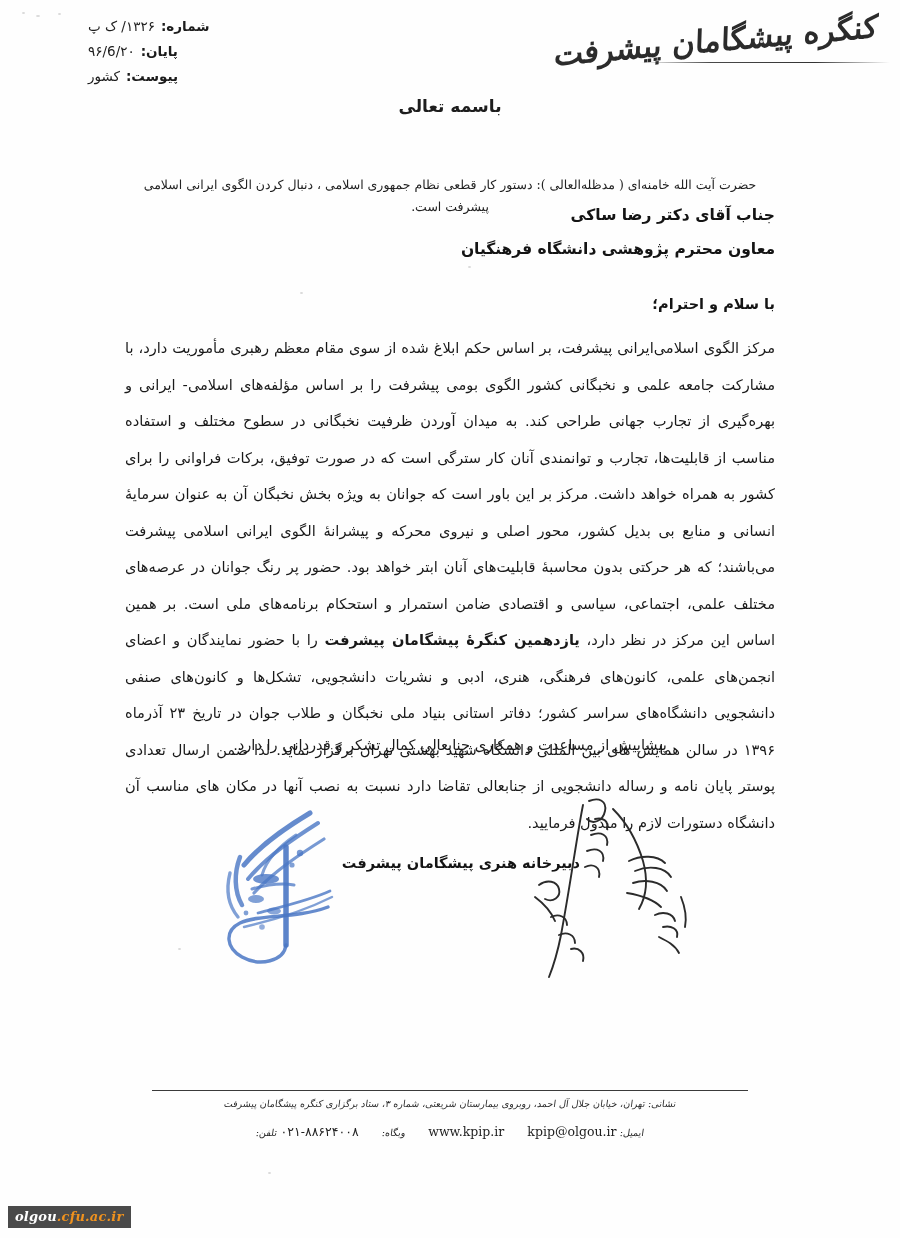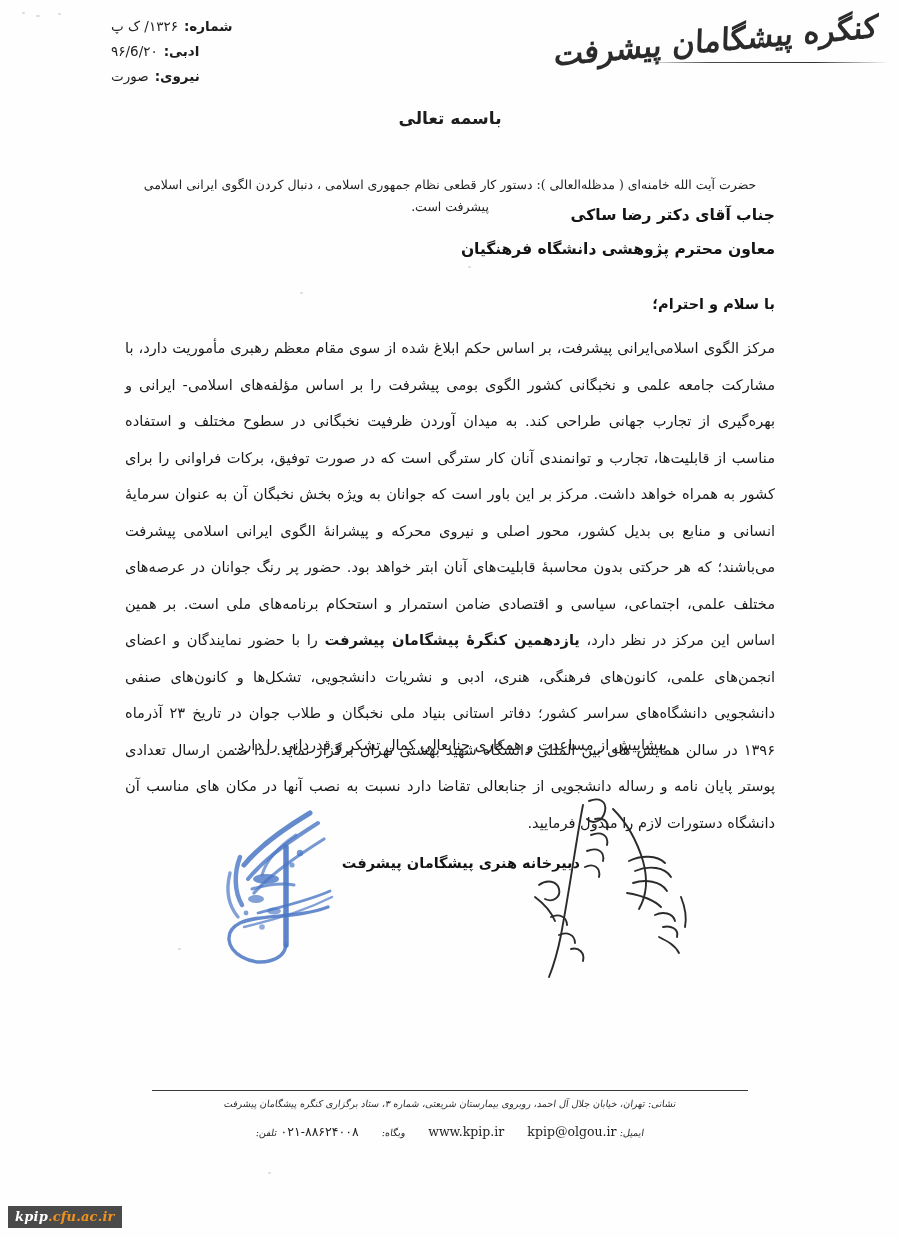--- a/index.html
+++ b/index.html
@@ -12,41 +12,41 @@
   .page{
     position:absolute;inset:0;background:#fefefe;
   }
   
   .hdr{position:absolute;top:0;left:0;right:0;height:100px;}
   .meta{
     position:absolute;top:14px;left:0;width:360px;
     direction:rtl;text-align:left;
     font-size:13.5px;line-height:25px;font-weight:bold;color:#1c1c1c;
   }
-  .meta .row{display:block;white-space:nowrap;padding-left:111px;}
+  .meta .row{display:block;white-space:nowrap;padding-left:88px;}
   .meta .lbl{font-weight:bold;}
   .meta .val{font-weight:normal;padding-right:6px;letter-spacing:.4px;}
   .logo-wrap{
     position:absolute;top:8px;right:22px;width:290px;text-align:center;
   }
   .logo{
     font-family:"DejaVu Serif","Liberation Serif",serif;
     font-size:31px;font-weight:bold;color:#2b2b2b;
     direction:rtl;white-space:nowrap;
     transform:rotate(-5deg) skewX(-7deg);
     transform-origin:100% 50%;
     letter-spacing:-2px;
   }
   .logo-rule{
     position:absolute;top:62px;right:10px;width:250px;height:1px;
     background:linear-gradient(90deg,rgba(90,90,90,0) 0%,#4a4a4a 28%,#333 70%,rgba(90,90,90,0) 100%);
   }
   
   .basmala{
-    position:absolute;top:108px;left:0;right:0;text-align:center;
+    position:absolute;top:96px;left:0;right:0;text-align:center;
     font-size:17px;font-weight:bold;letter-spacing:3px;color:#1d1d1d;
   }
   .quote{
     position:absolute;top:150px;left:120px;right:120px;
     text-align:center;direction:rtl;
     font-size:12.5px;line-height:22px;color:#222;
     font-family:"DejaVu Serif","Liberation Serif",serif;
     margin-top:24px;
   }
   
@@ -129,24 +129,24 @@
 
 <div class="page">
 
   <div class="hdr">
 
     <div class="meta">
       <span class="row">
         <span class="lbl">شماره:</span><span class="val">۱۳۲۶/ ک پ</span>
       </span>
       <span class="row">
-        <span class="lbl">ادبی:</span><span class="val">۹۶/6/۲۰</span>
+        <span class="lbl">پایان:</span><span class="val">۹۶/6/۲۰</span>
       </span>
       <span class="row">
-        <span class="lbl">نیروی:</span><span class="val">صورت</span>
+        <span class="lbl">پیوست:</span><span class="val">کشور</span>
       </span>
     </div>
 
     <div class="logo-wrap">
       <div class="logo">کنگره پیشگامان پیشرفت</div>
     </div>
     <div class="logo-rule"></div>
   </div>
 
   <div class="basmala">باسمه تعالی</div>
@@ -223,21 +223,21 @@
     <span class="gap"></span>
     <span class="lat">www.kpip.ir</span>
     <span class="gap"></span>
     <span class="fa">وبگاه:</span>
     <span class="gap"></span>
     <span class="lat">۰۲۱-۸۸۶۲۴۰۰۸</span>
     <span class="fa">تلفن:</span>
   </div>
 
   <div class="watermark">
-    <span class="w1">kpip</span><span class="w2">.cfu.ac.ir</span>
+    <span class="w1">olgou</span><span class="w2">.cfu.ac.ir</span>
   </div>
 
   <div class="speck" style="left:22px;top:12px;width:3px;height:2px;"></div>
   <div class="speck" style="left:36px;top:15px;width:4px;height:2px;"></div>
   <div class="speck" style="left:58px;top:13px;width:3px;height:2px;"></div>
   <div class="speck" style="left:760px;top:40px;width:3px;height:3px;"></div>
   <div class="speck" style="left:300px;top:292px;width:3px;height:2px;"></div>
   <div class="speck" style="left:468px;top:266px;width:3px;height:2px;"></div>
   <div class="speck" style="left:178px;top:948px;width:3px;height:2px;"></div>
   <div class="speck" style="left:268px;top:1172px;width:3px;height:2px;"></div>

